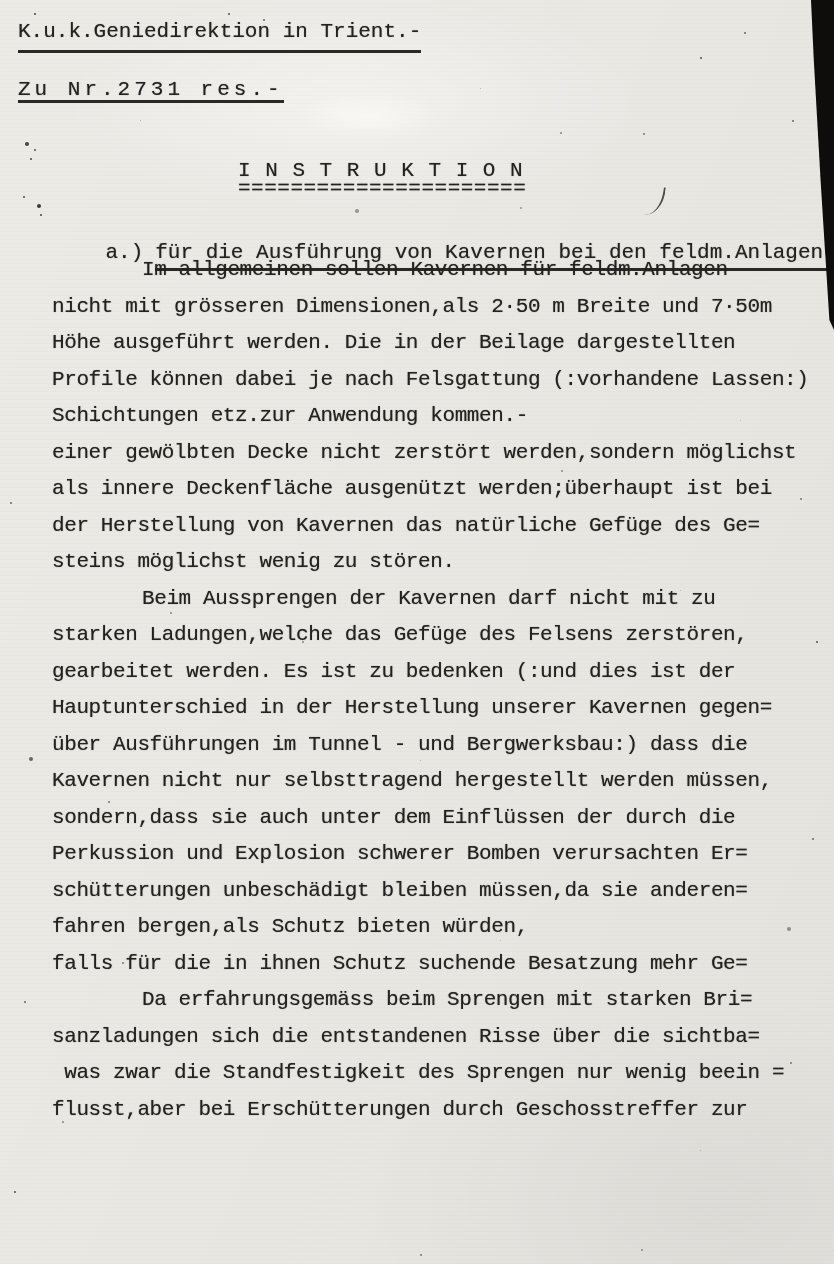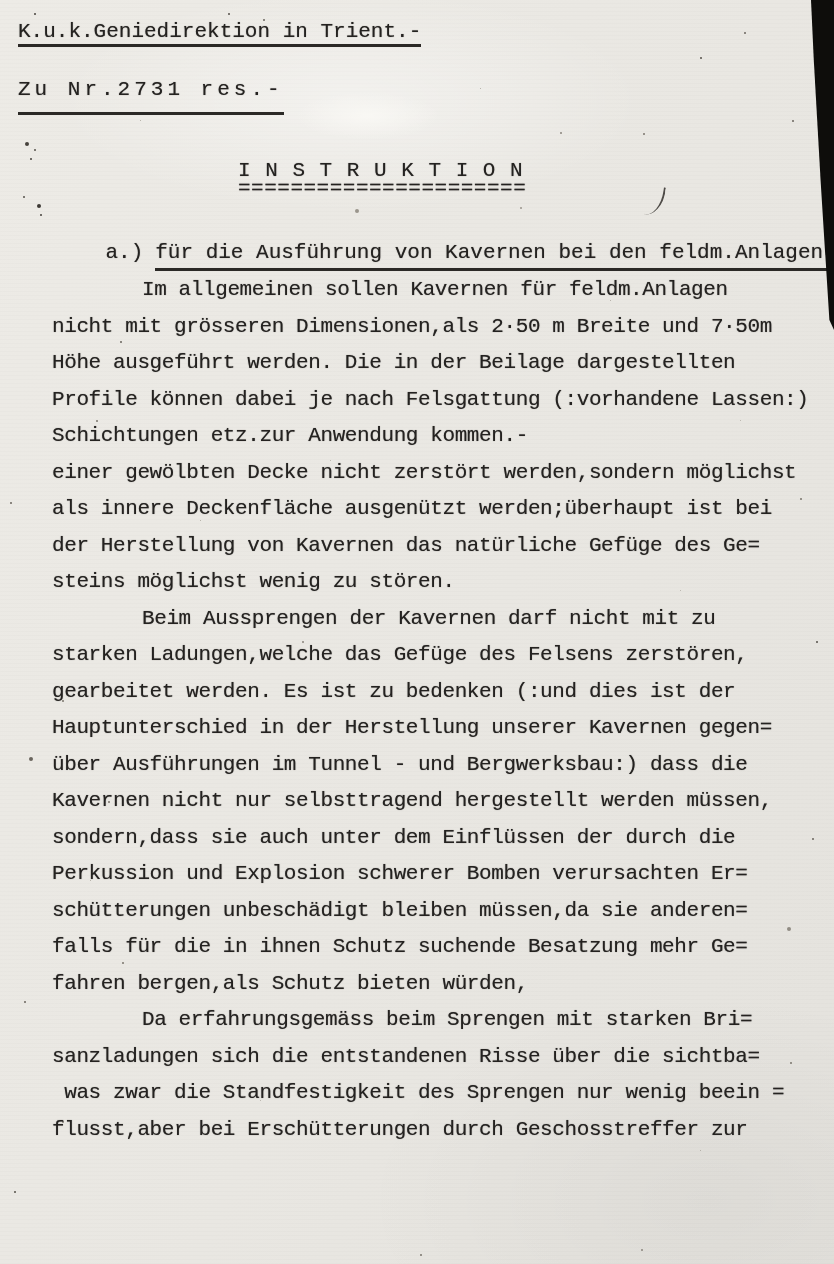--- a/index.html
+++ b/index.html
@@ -22,39 +22,39 @@
   .ink {
     color: #242220;
     text-shadow: 0 0 1px rgba(36,34,32,0.55);
     white-space: pre;
     font-size: 21px;
     line-height: 21px;
   }
   .hdr1 {
     position: absolute; left: 18px; top: 21px;
     border-bottom: 3px solid #2b2926;
-    padding-bottom: 2px;
+    padding-bottom: 8px;
   }
   .hdr2 {
     position: absolute; left: 18px; top: 79px;
     letter-spacing: 4px;
     border-bottom: 3px solid #2b2926;
-    padding-bottom: 12px;
+    padding-bottom: 0;
   }
   .title-wrap { position: absolute; left: 238px; top: 160px; }
   .title-line { letter-spacing: 1px; }
   .title-underline { margin-top: -3px; letter-spacing: 0.5px; }
   .section { position: absolute; left: 55px; top: 221px; }
   .section-heading {
     margin-left: 12px;
     border-bottom: 3px solid #2b2926;
     padding-bottom: 4px;
   }
   .body-block {
-    position: absolute; left: 52px; top: 272px; width: 772px;
+    position: absolute; left: 52px; top: 252px; width: 772px;
   }
   .body-block .line {
     white-space: pre;
     font-size: 21px;
     line-height: 36.5px;
     letter-spacing: -0.4px;
     text-shadow: 0 0 1px rgba(36,34,32,0.55);
   }
   .body-block .line.indent { padding-left: 90px; }
 
@@ -145,22 +145,22 @@
       <div>
         <div class="line indent">Beim Aussprengen der Kavernen darf nicht mit zu</div>
         <div class="line">starken Ladungen,welche das Gefüge des Felsens zerstören,</div>
         <div class="line">gearbeitet werden. Es ist zu bedenken (:und dies ist der</div>
         <div class="line">Hauptunterschied in der Herstellung unserer Kavernen gegen=</div>
         <div class="line">über Ausführungen im Tunnel - und Bergwerksbau:) dass die</div>
         <div class="line">Kavernen nicht nur selbsttragend hergestellt werden müssen,</div>
         <div class="line">sondern,dass sie auch unter dem Einflüssen der durch die</div>
         <div class="line">Perkussion und Explosion schwerer Bomben verursachten Er=</div>
         <div class="line">schütterungen unbeschädigt bleiben müssen,da sie anderen=</div>
+        <div class="line">fahren bergen,als Schutz bieten würden,</div>
         <div class="line">falls für die in ihnen Schutz suchende Besatzung mehr Ge=</div>
-        <div class="line">fahren bergen,als Schutz bieten würden,</div>
       </div>
       <div>
         <div class="line indent">Da erfahrungsgemäss beim Sprengen mit starken Bri=</div>
         <div class="line">sanzladungen sich die entstandenen Risse über die sichtba=</div>
         <div class="line"> was zwar die Standfestigkeit des Sprengen nur wenig beein =</div>
         <div class="line">flusst,aber bei Erschütterungen durch Geschosstreffer zur</div>
       </div>
     </div>
 
   <div class="edge-wedge"></div>

